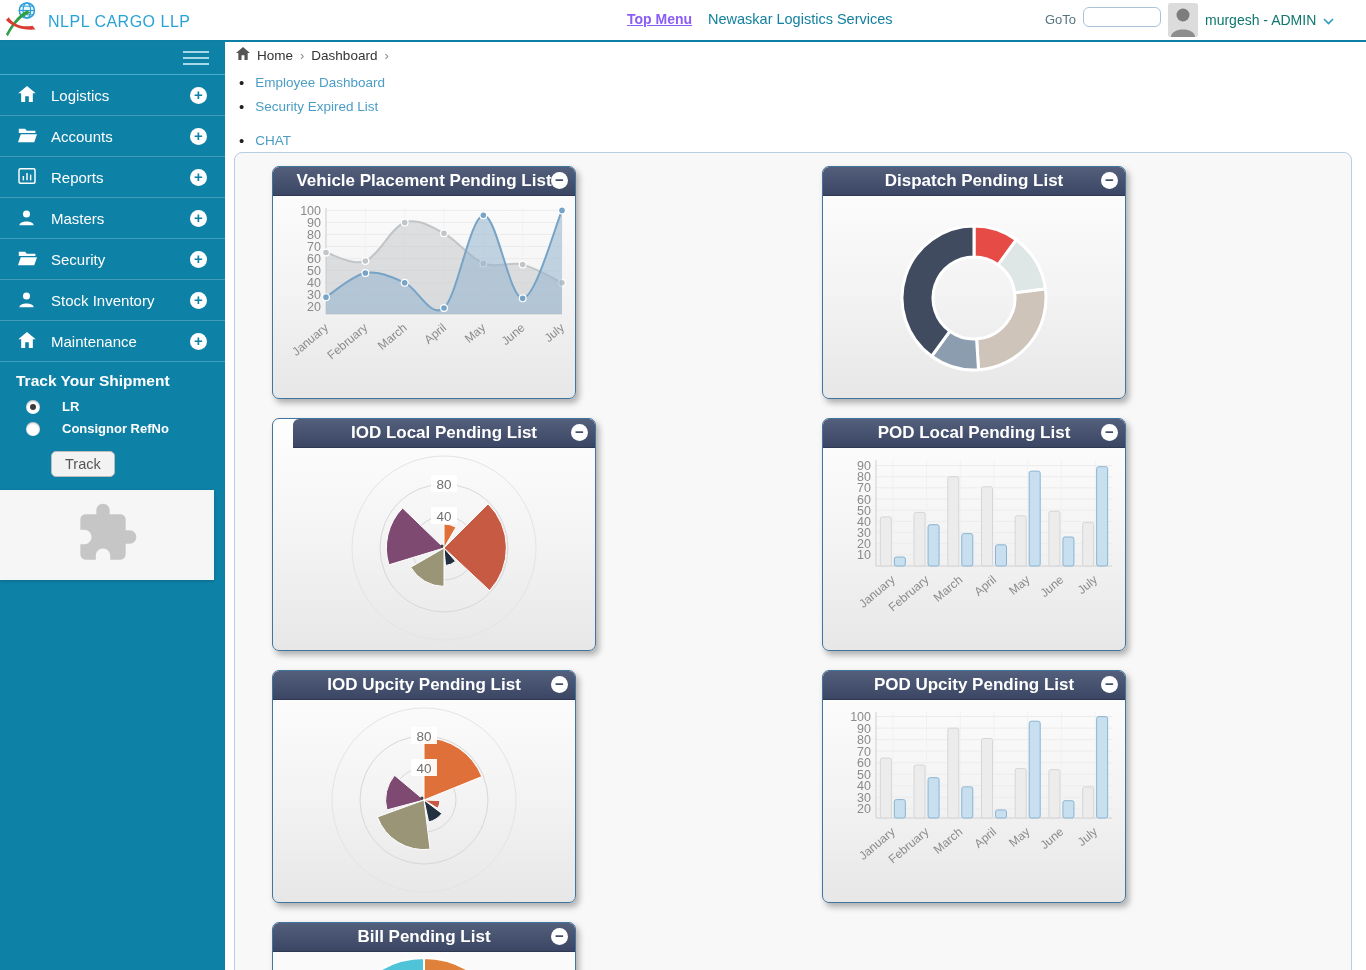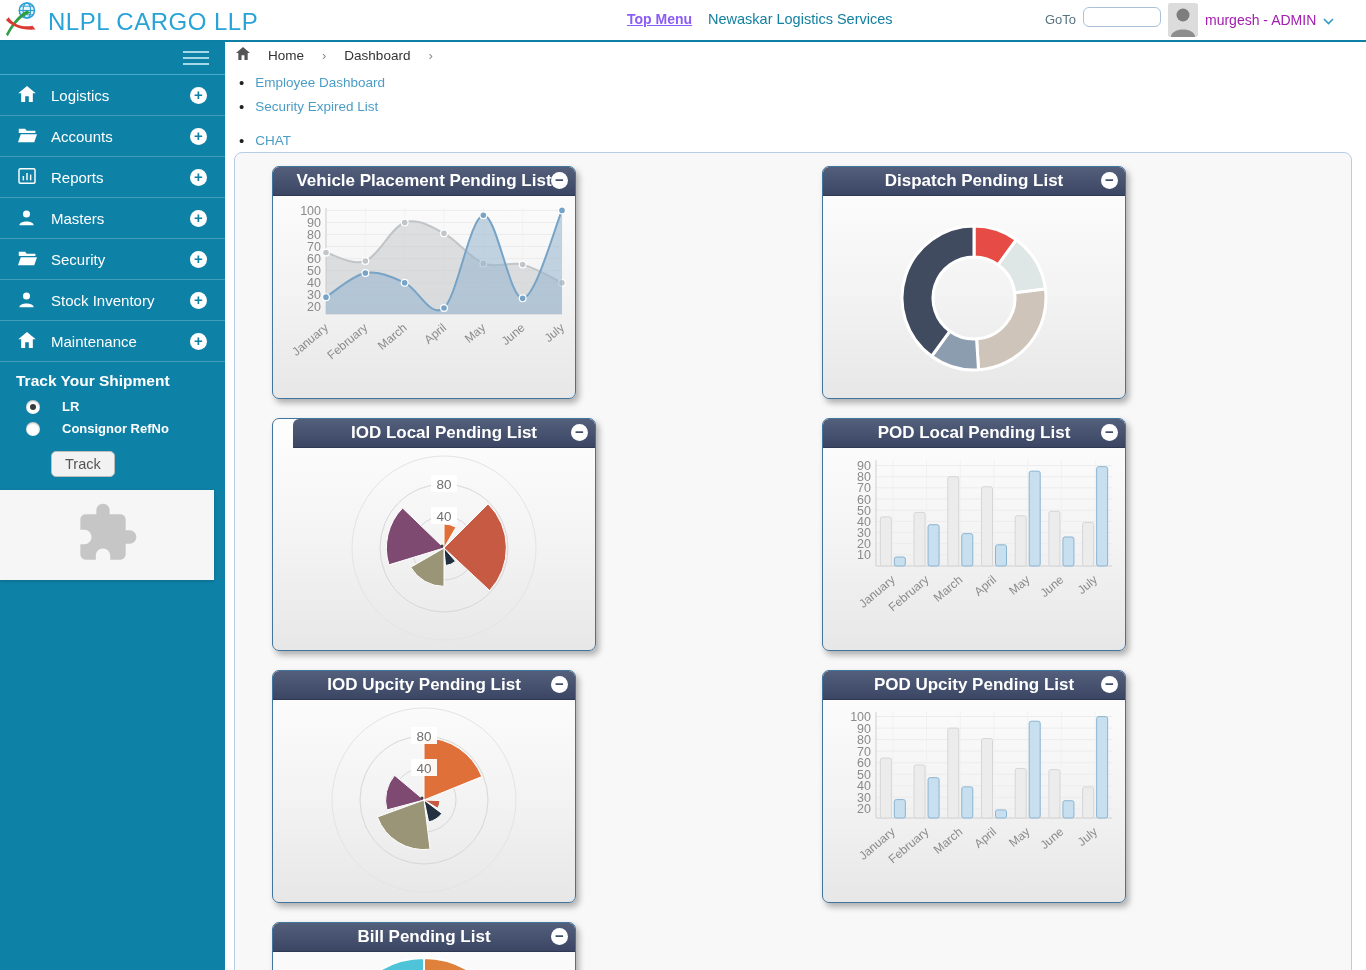--- a/index.html
+++ b/index.html
@@ -2,28 +2,28 @@
 <html><head>
 <meta charset="utf-8">
 <style>
   html,body{margin:0;padding:0;overflow:hidden;background:#fff;}
   body{font-family:"Liberation Sans",sans-serif;}
   .app{position:relative;width:1366px;height:970px;overflow:hidden;background:#fff;}
 
   
   .header{position:absolute;left:0;top:0;width:1366px;height:40px;background:#fff;border-bottom:2px solid #0d7fa5;z-index:5;}
   .brand{position:absolute;left:4px;top:1px;display:flex;align-items:center;}
-  .brand-text{font-size:24px;color:#29a3d7;margin-left:4px;letter-spacing:0.5px;}
+  .brand-text{font-size:16px;color:#29a3d7;margin-left:4px;letter-spacing:0.5px;}
   .hdr-date{position:absolute;left:255px;top:4px;font-size:11.5px;font-weight:bold;color:#0a7ba0;line-height:1.45;}
   .top-menu{position:absolute;left:627px;top:11px;font-size:14px;font-weight:bold;color:#8b5cf6;text-decoration:underline;cursor:pointer;}
   .company{position:absolute;left:708px;top:11px;font-size:14.5px;color:#13809f;}
   .goto-label{position:absolute;left:1045px;top:12px;font-size:13px;color:#56737f;}
   .goto-input{position:absolute;left:1083px;top:7px;width:66px;height:18px;border:1.5px solid #a9c2d9;border-radius:6px;outline:none;font-size:12px;padding:0 5px;}
   .avatar{position:absolute;left:1168px;top:3px;width:30px;height:34px;border-radius:3px;overflow:hidden;background:linear-gradient(180deg,#e8e8e8,#cfcfcf);}
-  .user-menu{position:absolute;left:1205px;top:12px;font-size:14px;color:#a21caf;display:flex;align-items:center;gap:7px;cursor:pointer;}
+  .user-menu{position:absolute;left:1205px;top:12px;font-size:14px;color:#0f766e;display:flex;align-items:center;gap:7px;cursor:pointer;}
 
   
   .sidebar{position:absolute;left:0;top:42px;width:225px;height:928px;background:#0e81a7;z-index:4;}
   .side-strip{height:32px;border-bottom:1px solid #49aecd;display:flex;justify-content:flex-end;align-items:center;padding-right:16px;}
   .hamburger{width:26px;cursor:pointer;}
   .hamburger div{height:2px;background:#a5d8e8;margin:4px 0;}
   .menu{margin:0;padding:0;}
   .menu-item{height:40px;border-bottom:1px solid rgba(255,255,255,0.22);display:flex;align-items:center;padding:0 18px;cursor:pointer;}
   .menu-item .mi-icon{width:20px;height:18px;color:#fff;flex:0 0 20px;}
   .menu-item .mi-label{color:#fff;font-size:15px;margin-left:13px;flex:1;}
@@ -32,21 +32,21 @@
   .track-title{color:#fff;font-size:15.5px;font-weight:bold;margin-bottom:9px;}
   .radio-row{display:flex;align-items:center;margin:0 0 7px 10px;cursor:pointer;}
   .radio{width:14px;height:14px;border-radius:50%;background:#fff;box-shadow:0 1px 2px rgba(0,0,0,0.3) inset;}
   .radio.sel::after{content:"";display:block;width:6px;height:6px;margin:4px;border-radius:50%;background:#3a3a3a;}
   .radio-label{color:#fff;font-size:13px;font-weight:bold;margin-left:22px;}
   .track-btn{margin:8px 0 0 35px;background:#f2f2f2;border:1px solid #bcbcbc;border-radius:5px;color:#555;font-size:14.5px;padding:4px 13px;cursor:pointer;font-family:"Liberation Sans",sans-serif;}
   .widget-box{position:absolute;left:0;top:448px;width:214px;height:90px;background:#f6f6f6;display:flex;align-items:center;justify-content:center;box-shadow:0 1px 3px rgba(0,0,0,0.2);}
 
   
   .main{position:absolute;left:225px;top:42px;right:0;bottom:0;background:#fff;}
-  .breadcrumb{position:absolute;left:11px;top:5px;display:flex;align-items:center;gap:18px;font-size:13.5px;color:#333;}
+  .breadcrumb{position:absolute;left:11px;top:5px;display:flex;align-items:center;gap:7px;font-size:13.5px;color:#333;}
   .crumb{cursor:pointer;}
   .crumb-sep{color:#8a8a8a;font-size:13px;}
   .quick-links{position:absolute;left:14px;top:32px;}
   .quick-link{display:flex;align-items:center;margin-bottom:7px;}
   .quick-link .bullet{color:#222;font-size:15px;margin-right:11px;}
   .quick-link .qlabel{color:#4b9dc6;font-size:13.5px;cursor:pointer;}
   .quick-link:nth-child(3){margin-top:17px;}
   .dash-container{position:absolute;left:9px;top:110px;width:1116px;height:1400px;background:#f8f8f8;border:1px solid #b7cde6;border-radius:8px;}
 
   

